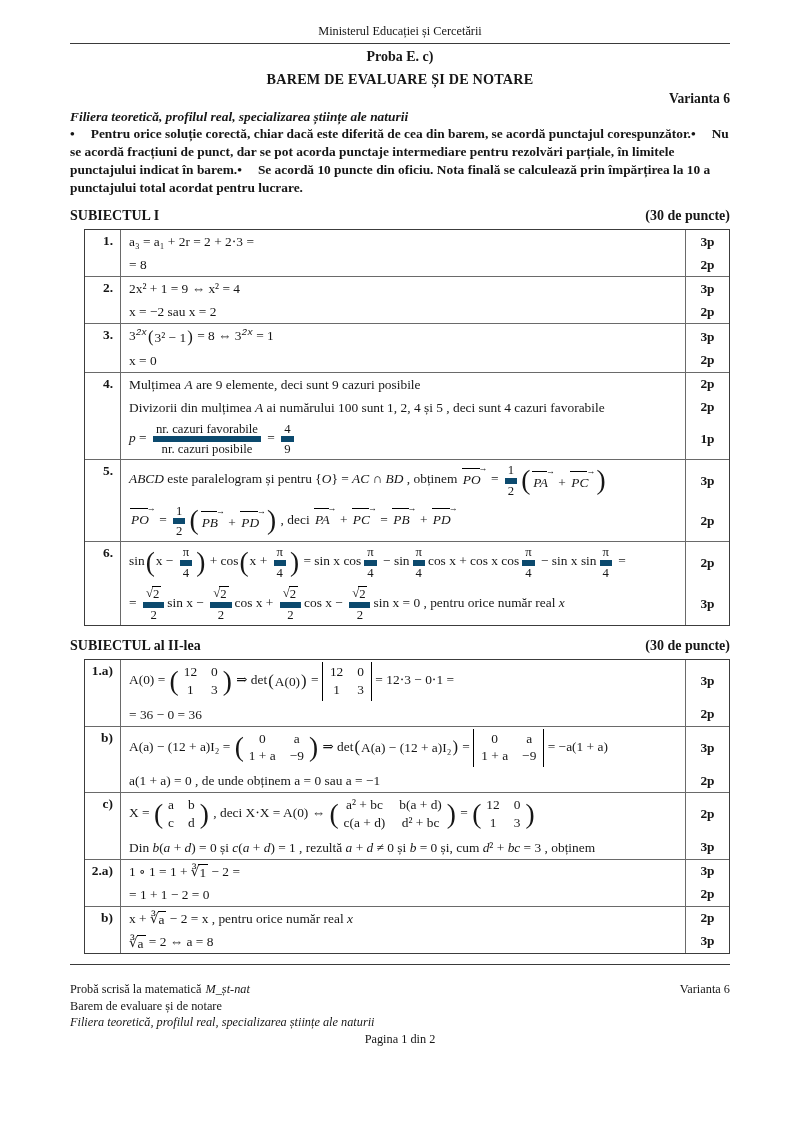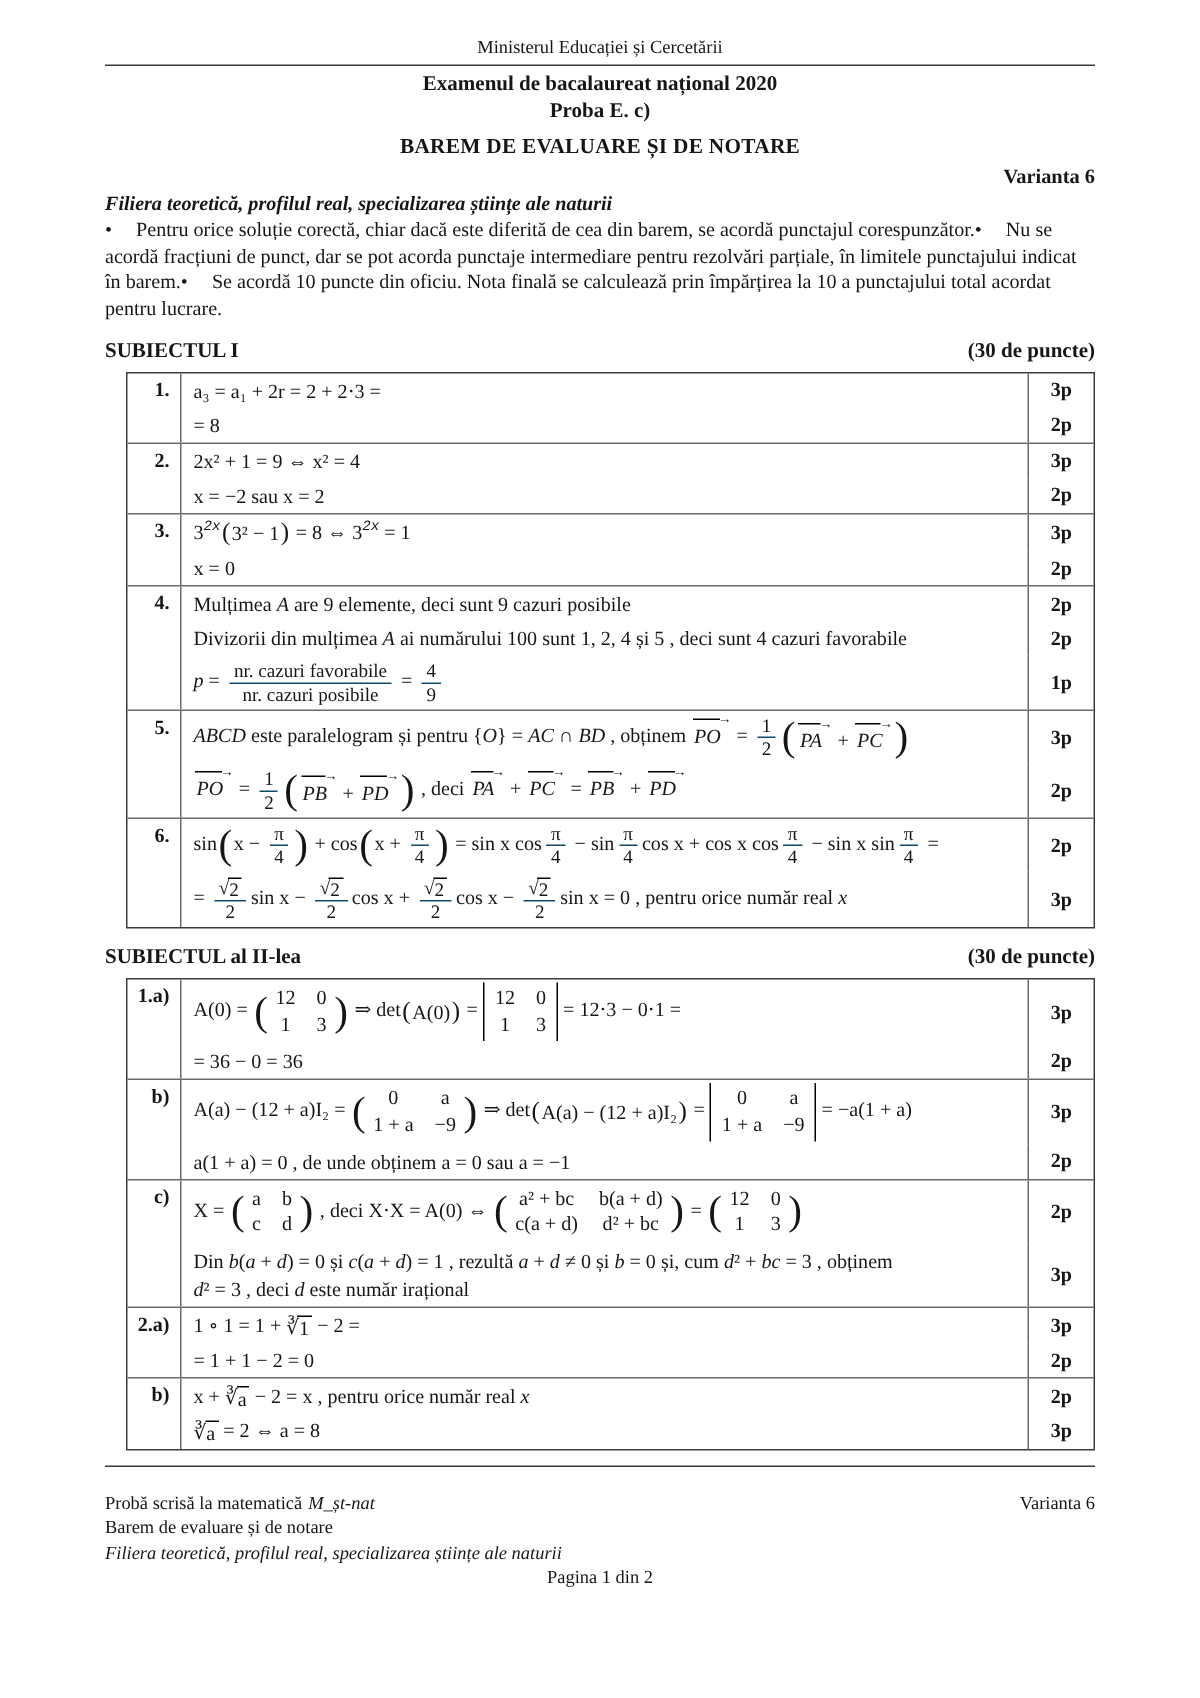--- a/index.html
+++ b/index.html
@@ -5,40 +5,40 @@
   html,body{margin:0;padding:0;width:800px;height:1132px;background:#fff;overflow:hidden;
     font-family:"Liberation Serif","DejaVu Serif",serif;color:#161616;font-size:13.4px;}
   .page{padding:24px 70px 0 70px;box-sizing:border-box;}
   .center{text-align:center;}
   .small{font-size:12.3px;line-height:1.3;}
   .hrule{border-top:1.2px solid #3a3a3a;margin:3px 0 4px 0;}
   .btitle{font-weight:bold;font-size:14px;line-height:1.32;}
   .barem-title{font-weight:bold;font-size:14.2px;margin-top:5px;letter-spacing:.2px;}
   .variant{font-weight:bold;text-align:right;font-size:13.6px;margin-top:3px;}
   .filiera{font-weight:bold;font-style:italic;margin-top:2px;}
-  .bullet{font-weight:normal;line-height:1.32;margin-top:19px;}
+  .bullet{font-weight:bold;line-height:1.32;margin-top:19px;}
   .bullet .bm{padding-right:16px;}
   .sechead{display:flex;justify-content:space-between;font-weight:bold;font-size:14px;margin:12px 0 5px 0;}
   .rubric{margin-left:14px;border:1.8px solid #3c3c3c;}
   .rrow{display:flex;}
   .rrow + .rrow{border-top:1.2px solid #6a6a6a;}
   .rnum{width:36px;border-right:1px solid #6a6a6a;font-weight:bold;text-align:right;
     padding:3px 7px 0 0;box-sizing:border-box;flex:0 0 36px;}
   .rcells{flex:1;display:flex;flex-direction:column;min-width:0;}
   .rcell{display:flex;align-items:stretch;flex:1;}
   .rcontent{flex:1;padding:2px 8px 2px 8px;display:flex;flex-direction:column;justify-content:center;min-width:0;}
   .rline{display:block;min-height:19px;line-height:1.42;}
   .rpoints{flex:0 0 44px;width:44px;border-left:1px solid #6a6a6a;display:flex;align-items:center;
     justify-content:center;font-weight:bold;box-sizing:border-box;margin-left:16px;}
   
   .it{font-style:italic;}
   sup{font-size:.7em;font-style:italic;line-height:0;font-family:Liberation Mono, monospace;}
   .frac{display:inline-flex;flex-direction:column;align-items:center;vertical-align:middle;
     margin:1px 3px;line-height:1.12;text-align:center;}
-  .frac .fn{border-bottom:1px solid #0c4a6e;padding:0 3px;font-size:.95em;}
+  .frac .fn{border-bottom:6px solid #0c4a6e;padding:0 3px;font-size:.95em;}
   .frac .fd{padding:0 3px;font-size:.95em;}
   .grp{display:inline-flex;align-items:center;vertical-align:middle;}
   .bigd{line-height:.85;font-weight:400;padding:0 1px;}
   .bigd.lg{font-size:2.05em;}
   .bigd.sm{font-size:1.25em;line-height:1;}
   .mat{display:inline-grid;gap:1px 14px;text-align:center;vertical-align:middle;
     padding:2px 4px;line-height:1.25;}
   .mat.vbars{border-left:1.3px solid #000;border-right:1.3px solid #000;padding:2px 7px;}
   .vec{position:relative;display:inline-block;font-style:italic;margin:0 3px 0 1px;padding:3px 4px 0 1px;}
   .vec::before{content:"";position:absolute;left:0;right:5px;top:1px;border-top:1px solid #000;}
@@ -50,21 +50,20 @@
   .pref{padding-right:4px;}
 </style>
 </head>
 <body>
 
 <div class="page">
 
   <div class="center small">Ministerul Educației și Cercetării</div>
   <div class="hrule"></div>
 
-  <div class="center btitle">Examenul de bacalaureat național 2020</div>
   <div class="center btitle">Proba E. c)</div>
   <div class="center barem-title">BAREM DE EVALUARE ȘI DE NOTARE</div>
   <div class="variant">Varianta 6</div>
 
   <div class="filiera">Filiera teoretică, profilul real, specializarea științe ale naturii</div>
   <div id="bullets"><span class="bullet"><span class="bm">•</span>Pentru orice soluție corectă, chiar dacă este diferită de cea din barem, se acordă punctajul corespunzător.</span><span class="bullet"><span class="bm">•</span>Nu se acordă fracțiuni de punct, dar se pot acorda punctaje intermediare pentru rezolvări parțiale, în limitele punctajului indicat în barem.</span><span class="bullet"><span class="bm">•</span>Se acordă 10 puncte din oficiu. Nota finală se calculează prin împărțirea la 10 a punctajului total acordat pentru lucrare.</span></div>
 
   <div class="sechead">
     <span>SUBIECTUL I</span>
     <span>(30 de puncte)</span>
@@ -353,21 +352,20 @@
                     <span class="mc">3</span>
                   </span>
                   <span class="bigd lg">)</span>
                 </span></span>
             </span>
             <span class="rpoints">2p</span>
           </span>
           <span class="rcell">
             <span class="rcontent">
               <span class="rline">Din  <span class="it">b</span>(<span class="it">a</span> + <span class="it">d</span>) = 0  și  <span class="it">c</span>(<span class="it">a</span> + <span class="it">d</span>) = 1 , rezultă  <span class="it">a</span> + <span class="it">d</span> ≠ 0  și  <span class="it">b</span> = 0  și, cum  <span class="it">d</span>² + <span class="it">bc</span> = 3 , obținem</span>
-              <span class="rline"><span class="it">d</span>² = 3 , deci  <span class="it">d</span>  este număr irațional</span>
             </span>
             <span class="rpoints">3p</span>
           </span>
         </span>
       </span>
       <span class="rrow">
         <span class="rnum">2.a)</span>
         <span class="rcells">
           <span class="rcell">
             <span class="rcontent">

